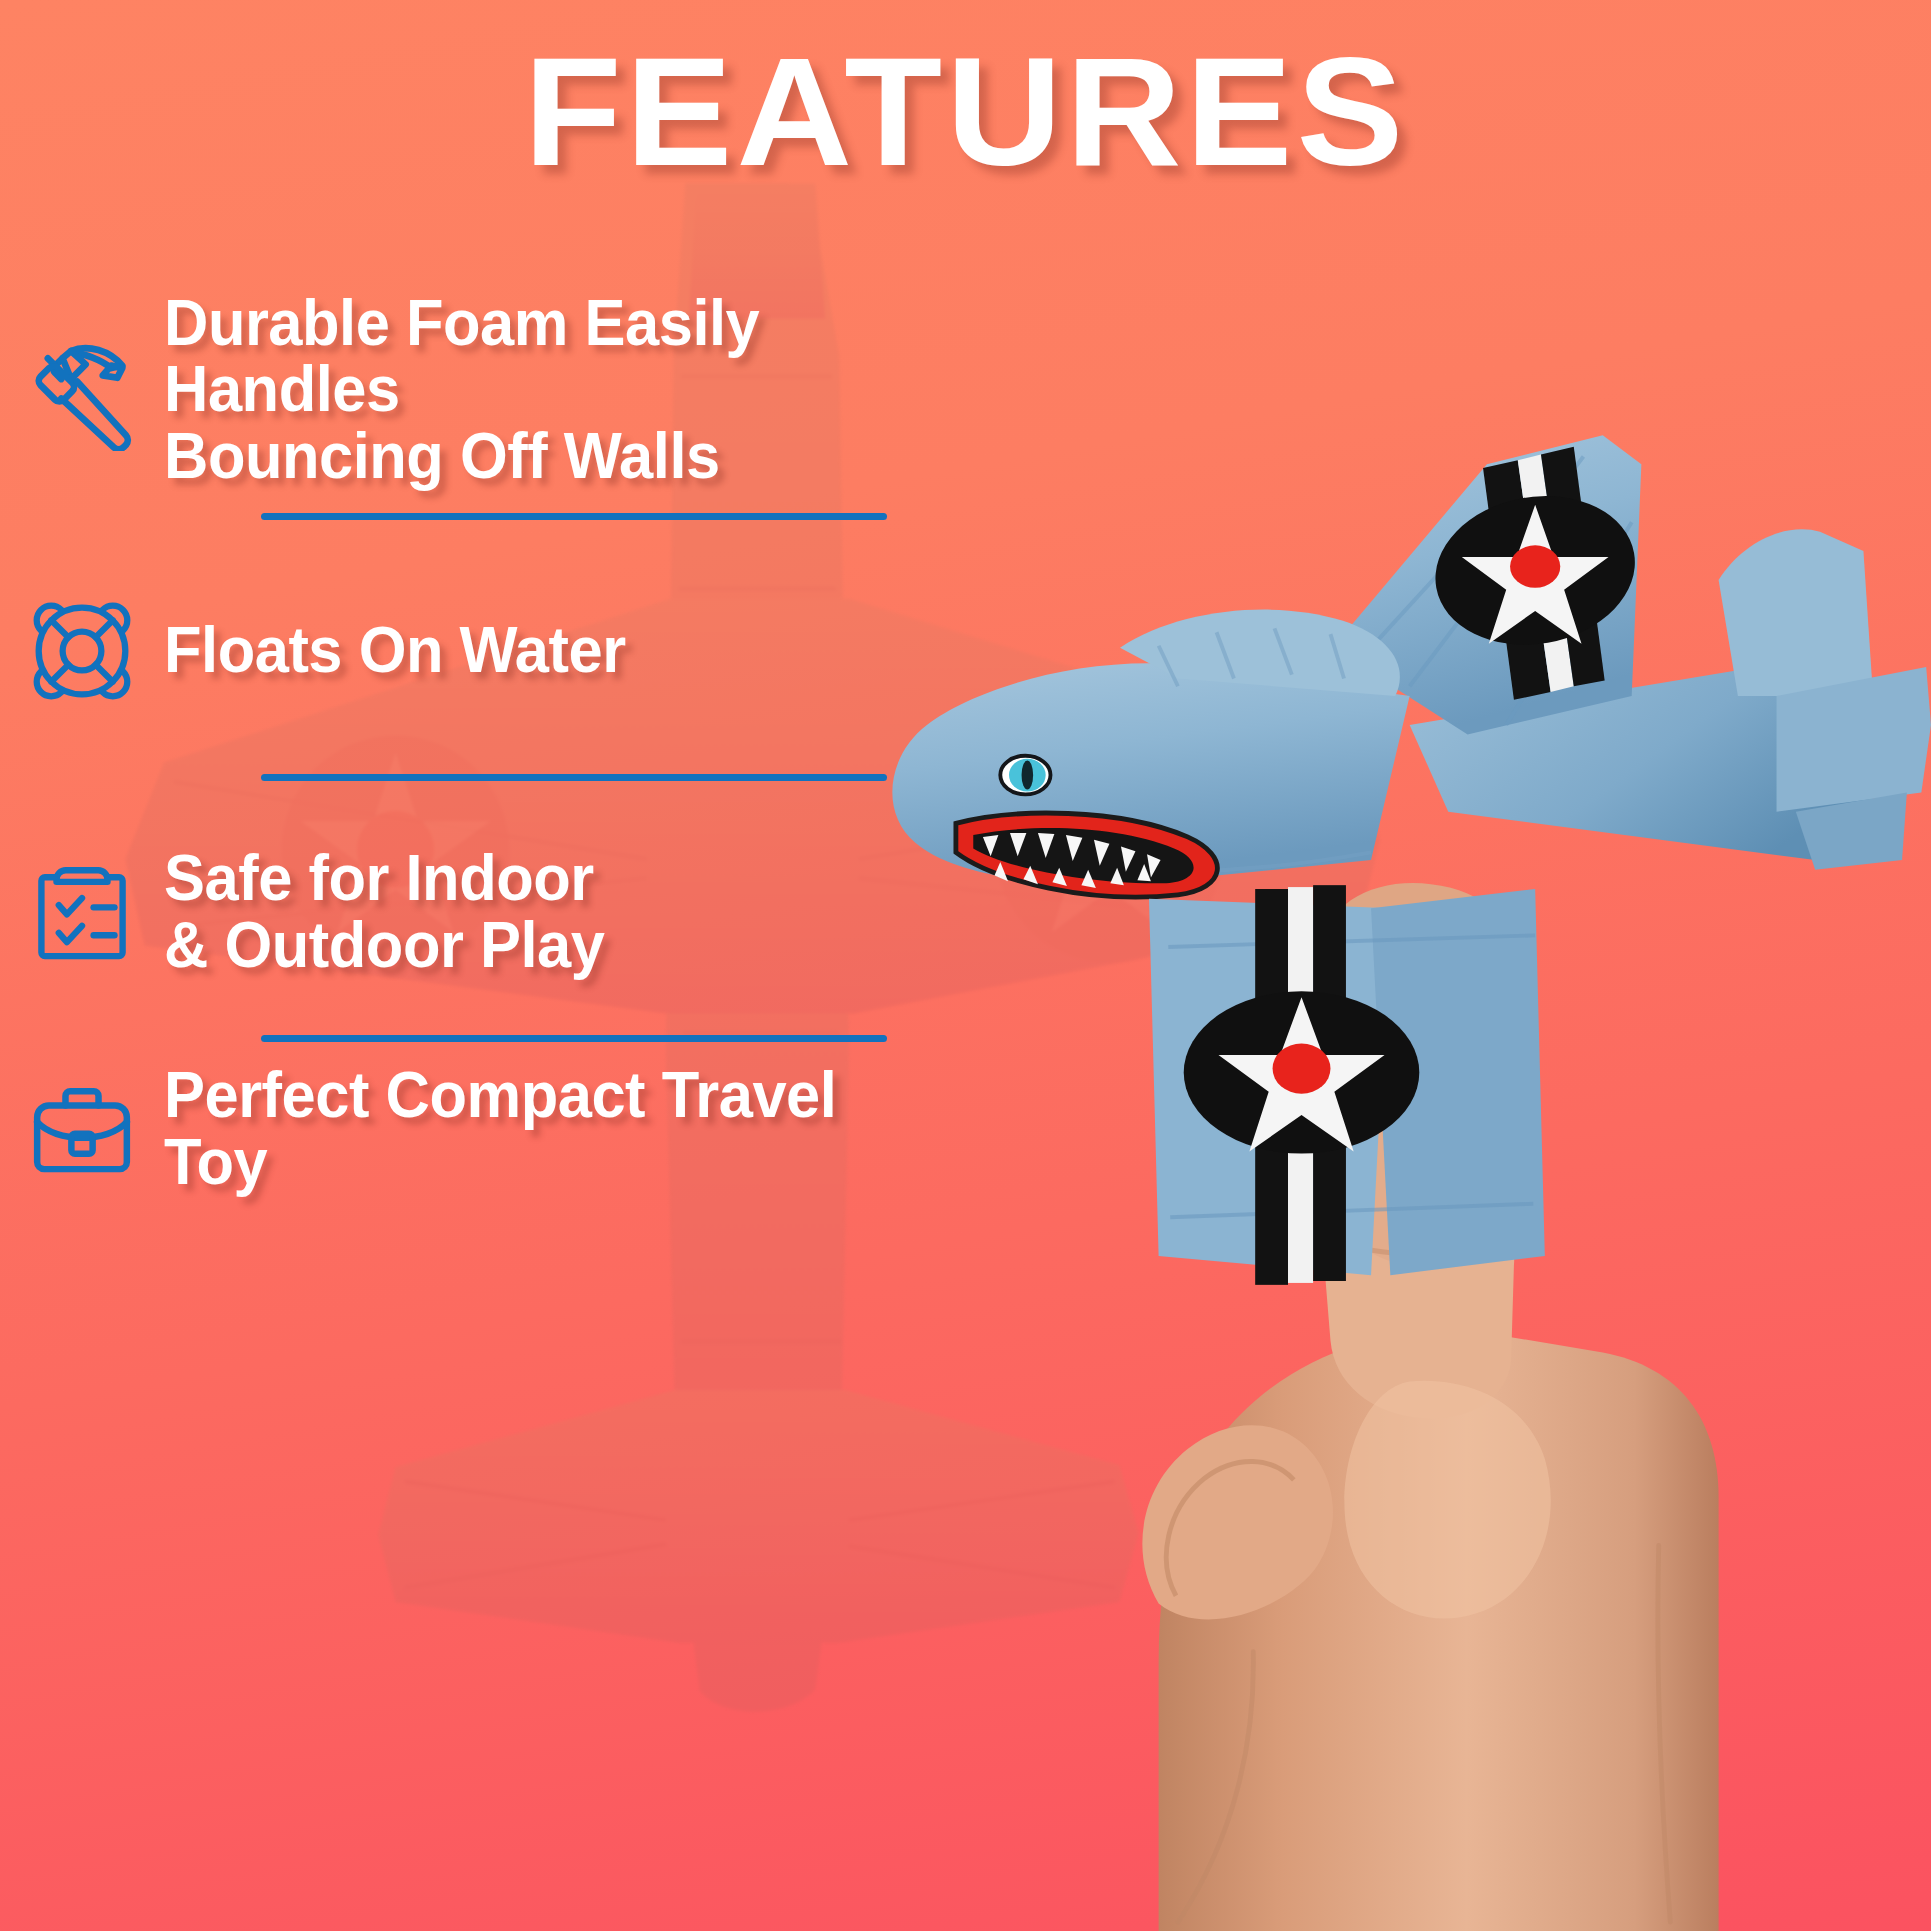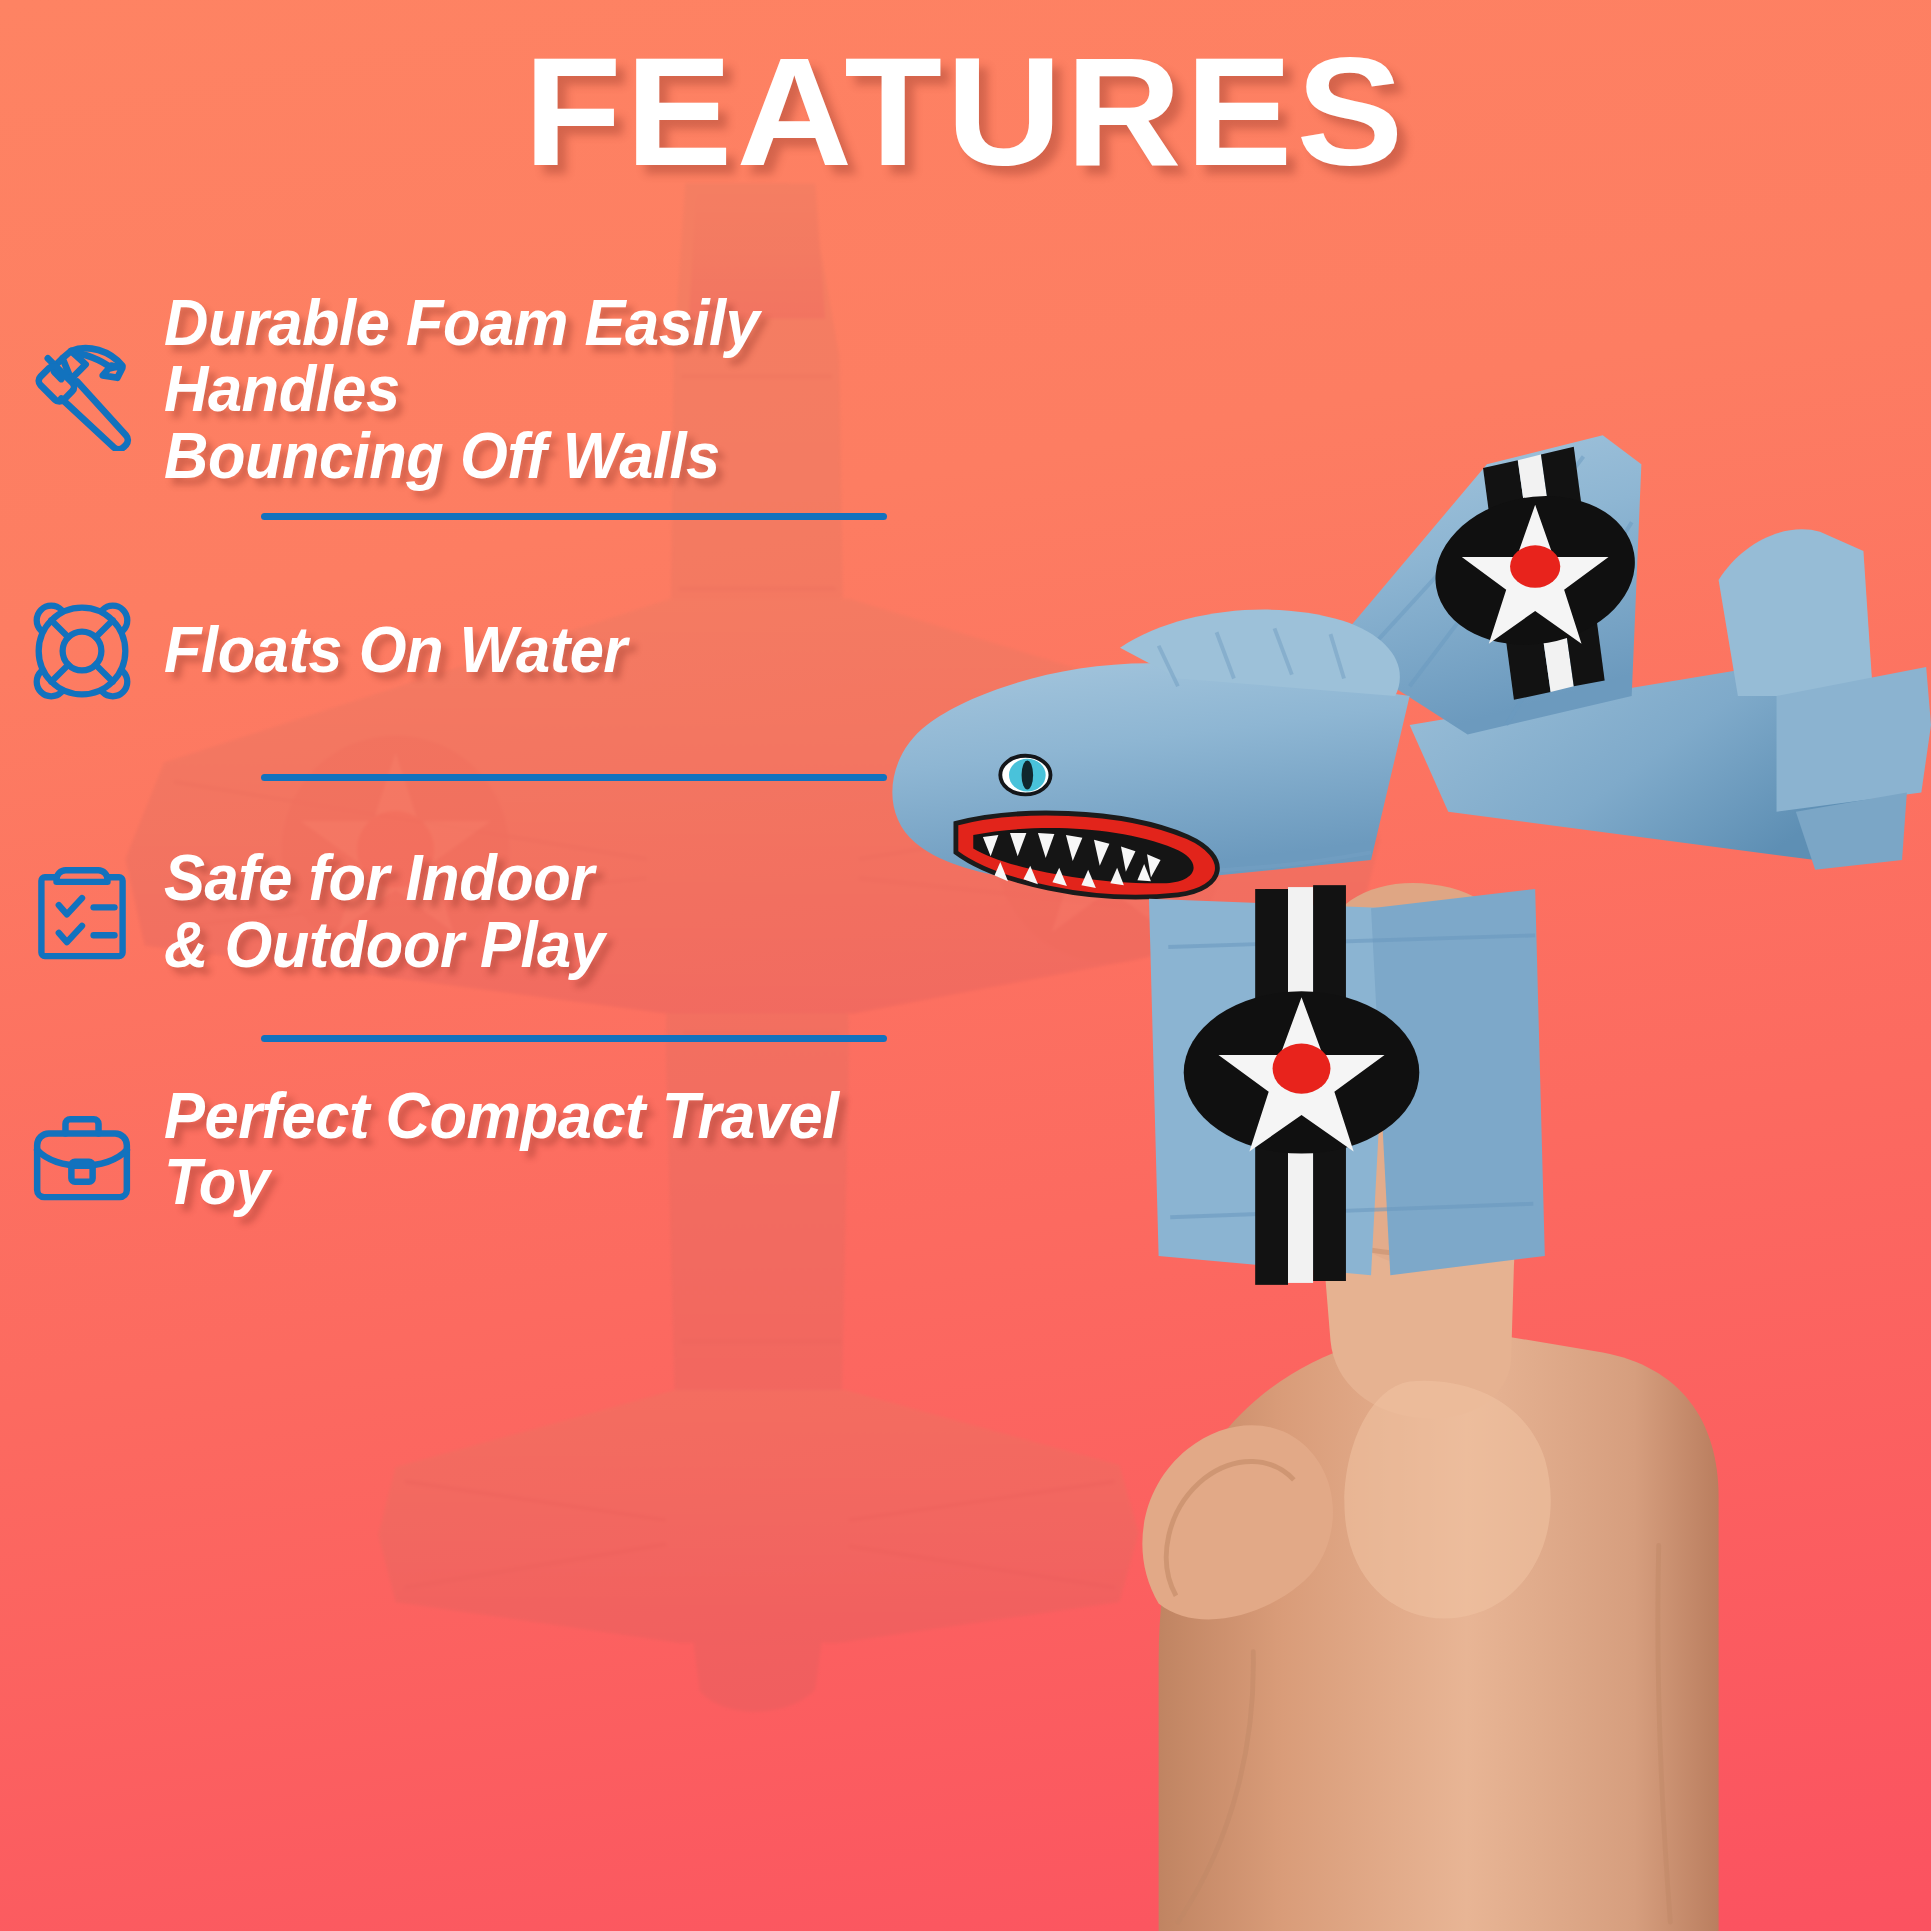--- a/index.html
+++ b/index.html
@@ -47,23 +47,22 @@
     position:absolute;
     left:0; top:259px;
     width:966px;
     z-index:6;
   }
   .feature-row{
     position:relative;
     display:flex;
     align-items:center;
     height:261px;
-    font-style:italic;
-  }
-  .feature-row:last-child{ height:174px;align-items:flex-end; }
+  }
+  .feature-row:last-child{ height:174px; }
 
   .feature-icon{
     width:164px;
     min-width:164px;
     display:flex;
     align-items:center;
     justify-content:center;
   }
   .feature-icon svg{ display:block; }
 

